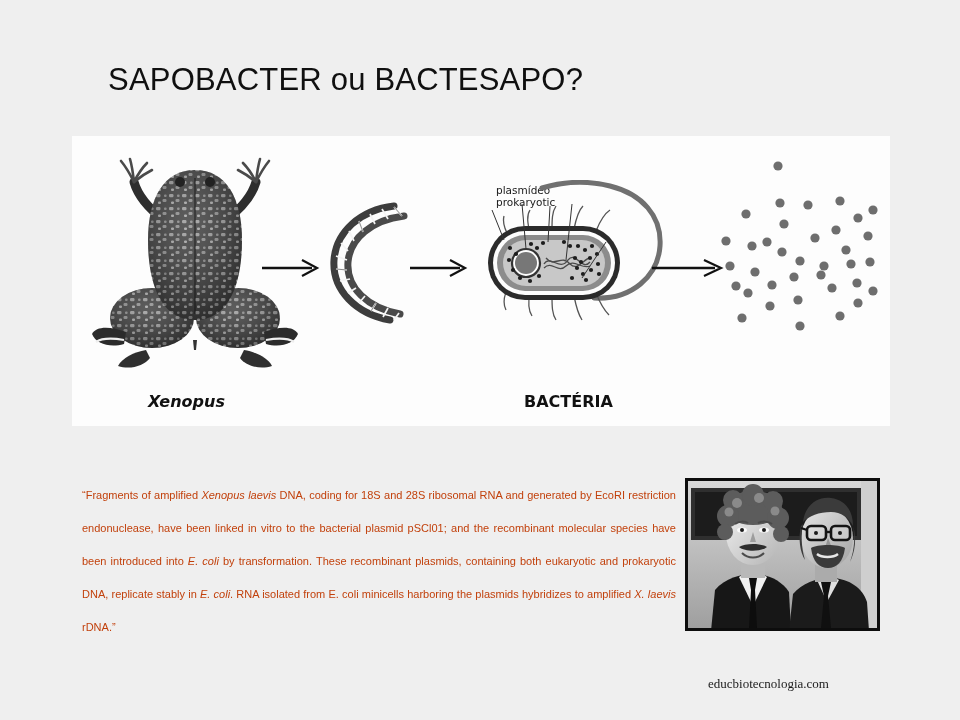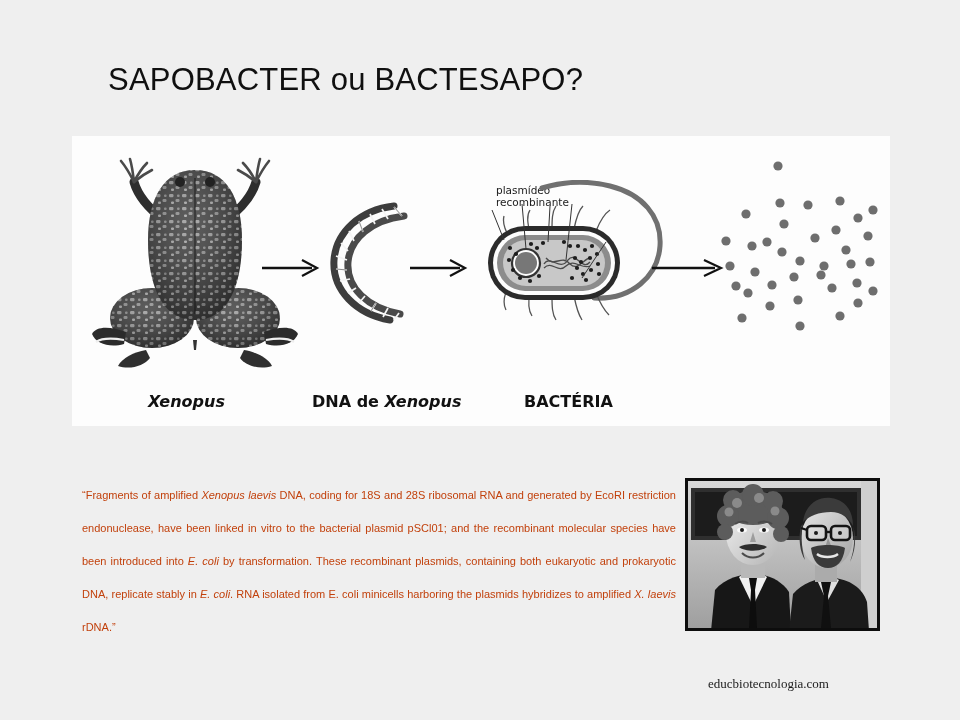--- a/index.html
+++ b/index.html
@@ -269,21 +269,21 @@
 
       <div class="arrow arrow-2">
         <svg viewBox="0 0 58 20" width="58" height="20">
           <line x1="0" y1="10" x2="50" y2="10" stroke="#111" stroke-width="2.6"></line>
           <path d="M40 2 L55 10 L40 18" fill="none" stroke="#111" stroke-width="2.2"></path>
         </svg>
       </div>
 
       <div class="plasmid-label">
         <div>plasmídeo</div>
-        <div>recombinante</div>
+        <div>prokaryotic</div>
       </div>
 
       <div class="bact-wrap">
         <svg viewBox="0 0 205 155" width="205" height="155">
 
           <path d="M112 118 C150 120 176 96 178 66 C180 36 160 14 128 6 C104 0 80 2 60 8" fill="none" stroke="#707070" stroke-width="5" stroke-linecap="round"></path>
 
           <g stroke="#555" stroke-width="1.3" fill="none">
             <path d="M30 62 C24 52 20 44 22 36"></path>
             <path d="M48 54 C46 44 44 36 48 30"></path>
@@ -399,23 +399,20 @@
             <circle cx="109" cy="117" r="4.6"></circle>
             <circle cx="24" cy="128" r="4.6"></circle>
             <circle cx="70" cy="94" r="4.6"></circle>
           </g>
         </svg>
       </div>
 
       <div class="fig-caption cap-xenopus">
         <span class="ital">Xenopus</span>
       </div>
-      <div class="fig-caption cap-dna">
-        <span>DNA  de </span><span class="ital">Xenopus</span>
-      </div>
       <div class="fig-caption cap-bacteria">
         <span>BACTÉRIA</span>
       </div>
 
     </div>
   </div>
 
   <div class="quote"><span>“Fragments of amplified </span><span class="ital">Xenopus laevis</span><span> DNA, coding for 18S and 28S ribosomal RNA and generated by EcoRI restriction endonuclease, have been linked in vitro to the bacterial plasmid pSCl01; and the recombinant molecular species have been   introduced into </span><span class="ital">E. coli</span><span> by transformation. These recombinant plasmids, containing both eukaryotic and prokaryotic DNA, replicate stably in </span><span class="ital">E. coli</span><span>. RNA isolated from E. coli minicells harboring the plasmids hybridizes to amplified </span><span class="ital">X. laevis</span><span> rDNA.”</span></div>
 
   <div class="photo-frame">

